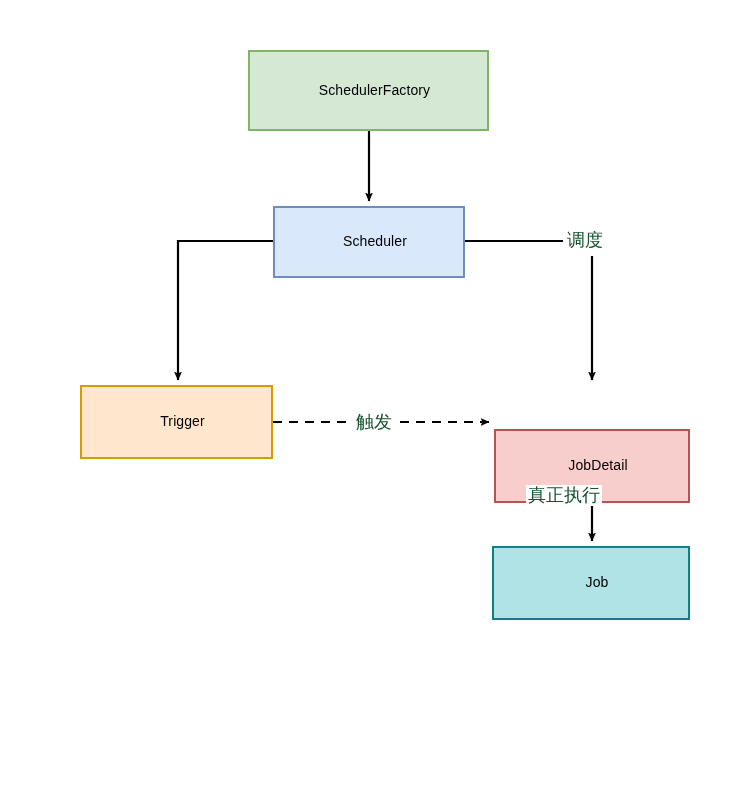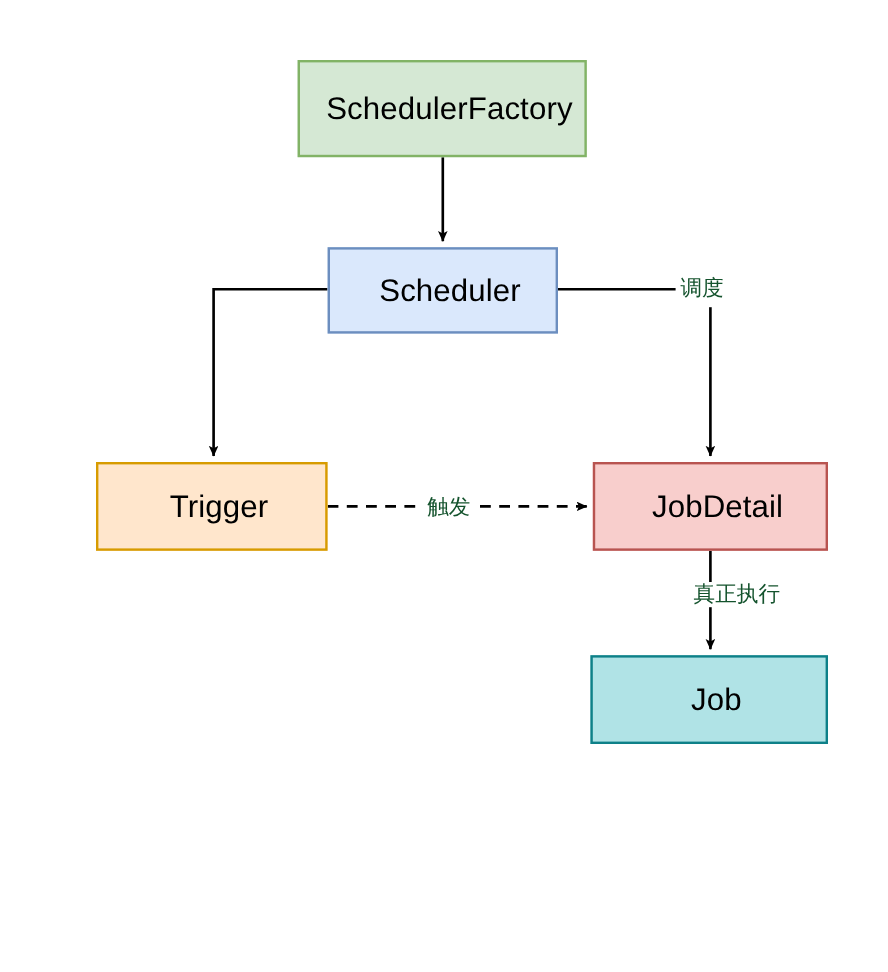--- a/index.html
+++ b/index.html
@@ -18,21 +18,21 @@
     overflow: hidden;
   }
   .node {
     position: absolute;
     box-sizing: border-box;
     display: flex;
     align-items: center;
     justify-content: center;
     border-width: 2px;
     border-style: solid;
-    font-size: 26px;
+    font-size: 14px;
     color: #000000;
     line-height: 1.1;
     text-align: center;
     letter-spacing: 0.1px;
     padding-left: 12px;
   }
   .edge-layer {
     position: absolute;
     left: 0;
     top: 0;
@@ -88,28 +88,28 @@
   </div>
 
   <div class="node" id="node-trigger" style="background:#ffe6cc; border-color:#d79b00;">
     <span>Trigger</span>
   </div>
 
   <div class="node" id="node-scheduler" style="background:#dae8fc; border-color:#6c8ebf;">
     <span>Scheduler</span>
   </div>
 
-  <div class="node" id="node-jobdetail" style="background:#f8cecc; border-color:#b85450;">
+  <div class="node" id="node-jobdetail" style="background:#f8cecc; border-color:#b85450;margin-top:44px;">
     <span>JobDetail</span>
   </div>
 
   <div class="node" id="node-job" style="background:#b0e3e6; border-color:#0e8088;">
     <span>Job</span>
   </div>
 
 
   <div class="edge-label" style="left:565px; top:230px;">调度</div>
 
   <div class="edge-label" style="left:354px; top:412px;text-align:right;">触发</div>
 
-  <div class="edge-label" style="left:576px; top:485px;">真正执行</div>
+  <div class="edge-label" style="left:526px; top:485px;">真正执行</div>
 
 </div>
 
 </body></html>

